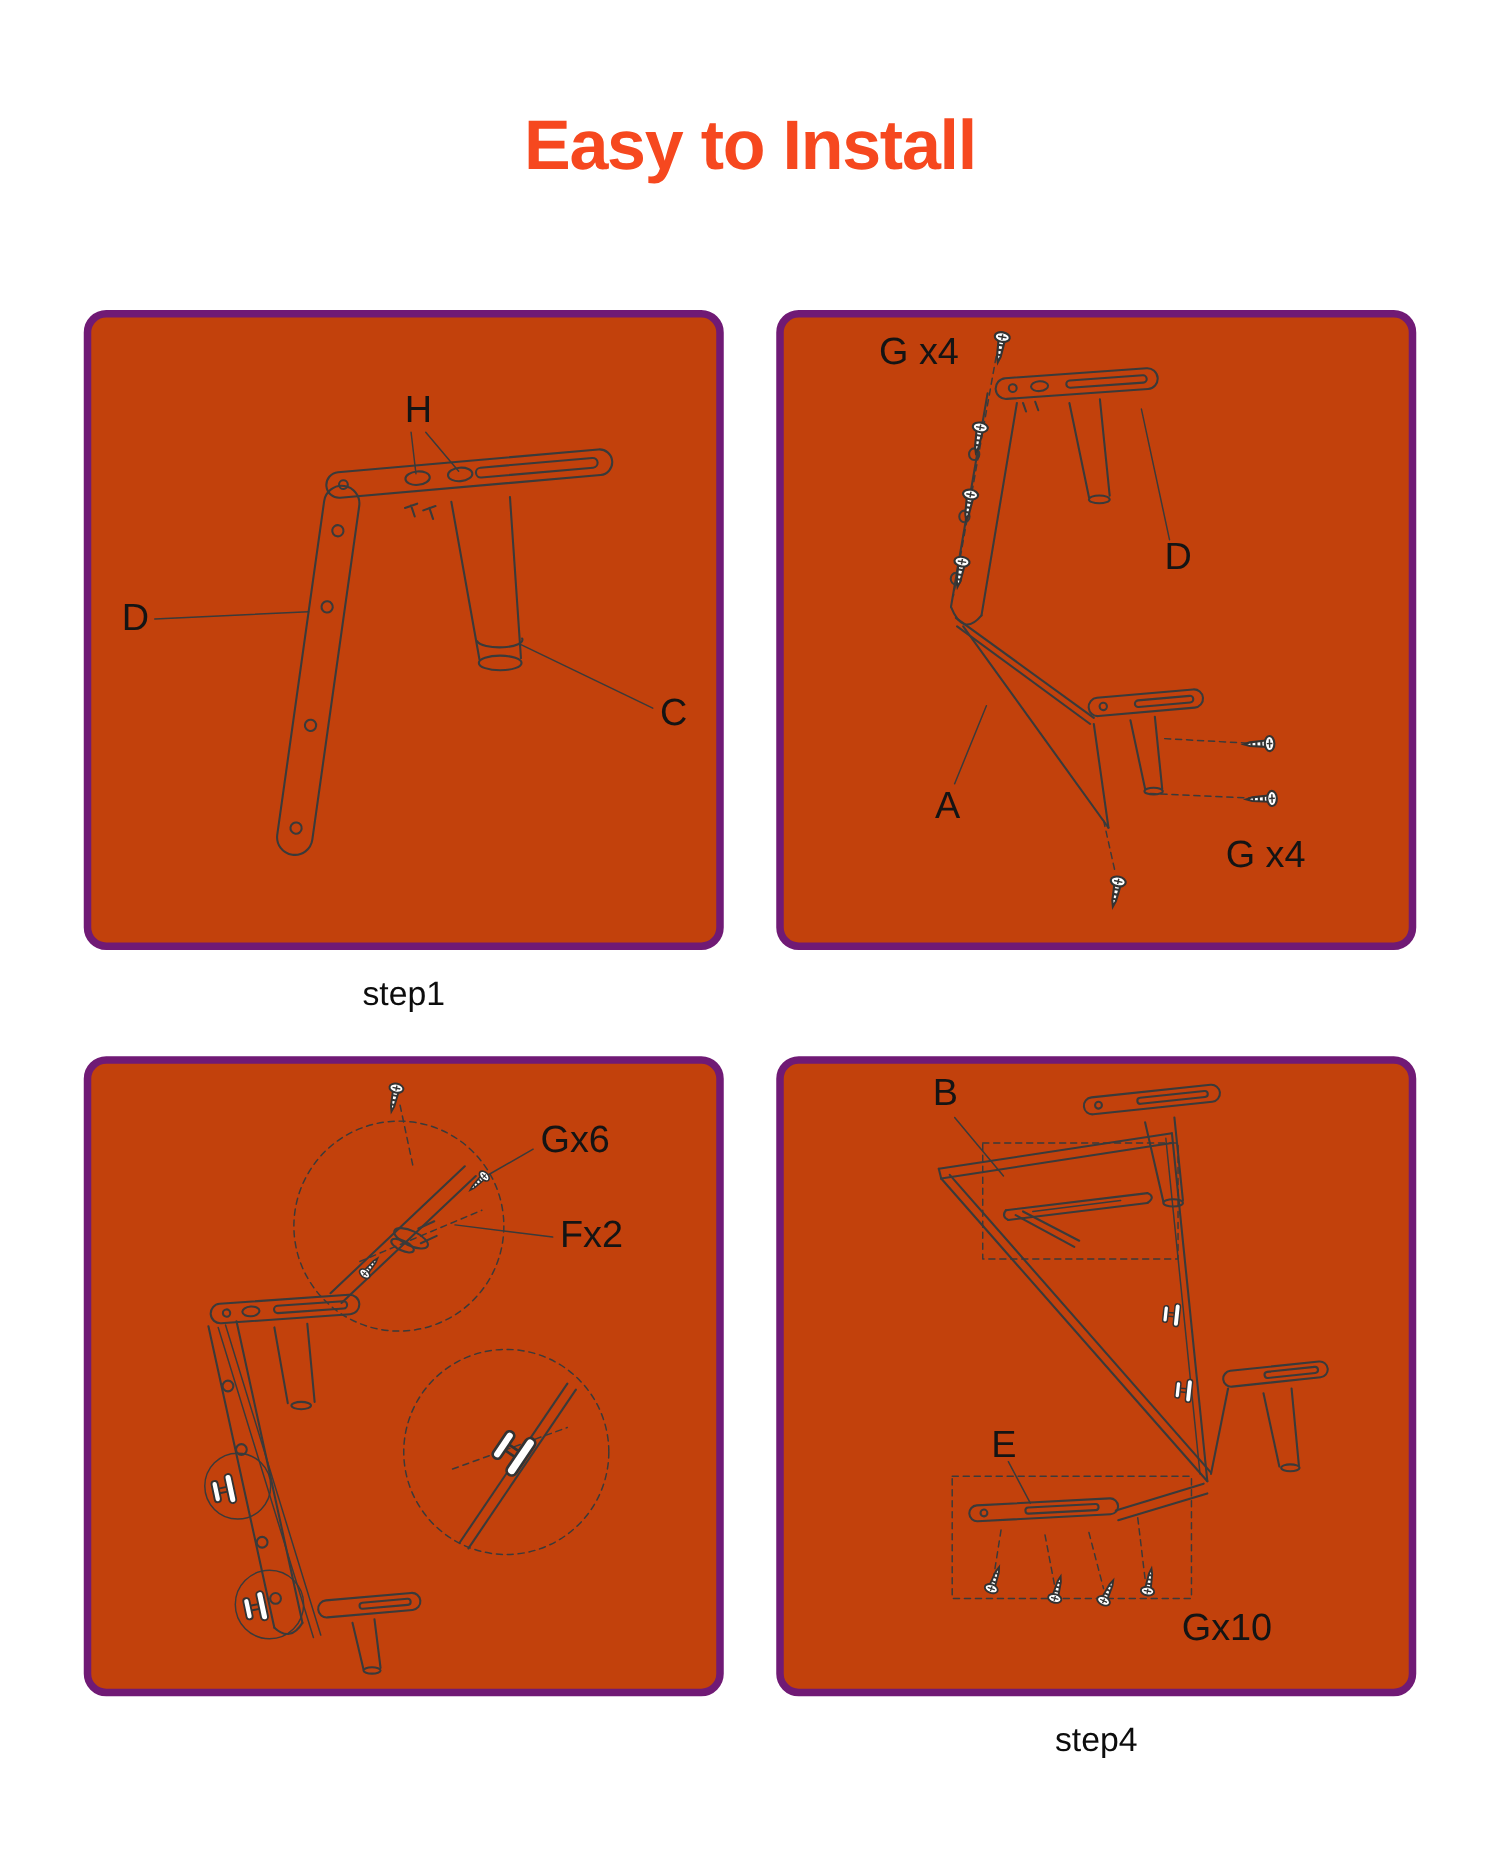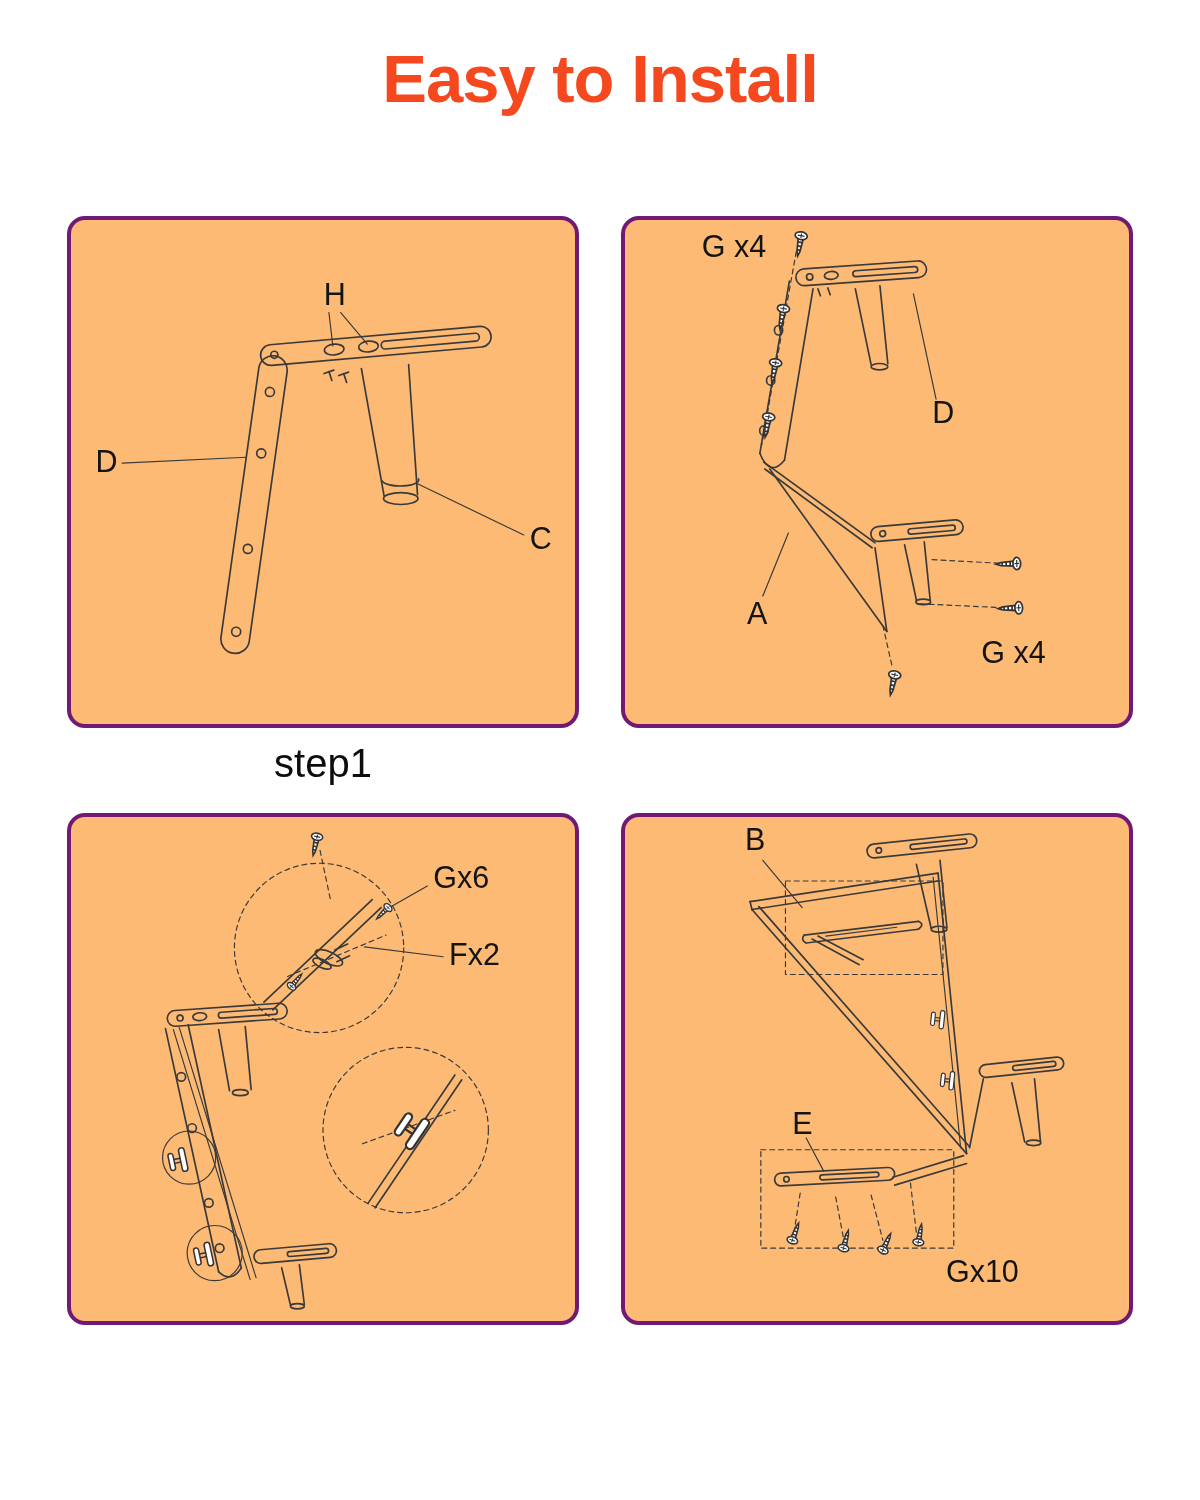--- a/index.html
+++ b/index.html
@@ -3,37 +3,37 @@
 <meta charset="utf-8">
 <style>
   :root { --accent:#F6481F; }
   * { box-sizing:border-box; }
   html,body { margin:0; padding:0; }
   body {
     width:1200px; height:1500px; background:#ffffff;
     font-family:"Liberation Sans", sans-serif; overflow:hidden;
   }
   .title {
-    margin:0; padding-top:45px; text-align:center;
-    font-size:67px; line-height:1; font-weight:700; color:var(--accent);
+    margin:0; padding-top:88px; text-align:center;
+    font-size:56px; line-height:1; font-weight:700; color:var(--accent);
     letter-spacing:-1px;
   }
   .grid {
     width:1066px; margin:104px auto 0;
     display:grid; grid-template-columns:512px 512px;
     column-gap:42px; row-gap:32px;
   }
   figure.step { margin:0; }
   .panel {
-    width:512px; height:512px; border:4px solid #701a75;
-    border-radius:18px; background:#fdba74; overflow:hidden;
+    width:512px; height:512px; border:6px solid #701a75;
+    border-radius:18px; background:#c2410c; overflow:hidden;
   }
   .caption {
     margin-top:18px; text-align:center;
-    font-size:40px; line-height:35px; font-weight:500; color:#0d0d0d;
+    font-size:27px; line-height:35px; font-weight:500; color:#0d0d0d;
   }
   .art { width:100%; height:100%; display:block; }
   .ink {
     stroke:#3a3a3a; fill:none; stroke-width:1.7;
     stroke-linecap:round; stroke-linejoin:round;
   }
   .thin { stroke-width:1.2; }
   .dash { stroke-dasharray:5 4; }
   .art text {
     fill:#141414; stroke:none; font-size:31px; font-weight:500;
@@ -304,16 +304,17 @@
           <use href="#hknob" transform="translate(332,268) rotate(186) scale(0.85)"></use>
           <use href="#scr" transform="translate(170,430) rotate(200) scale(1.2)"></use>
           <use href="#scr" transform="translate(222,438) rotate(195) scale(1.2)"></use>
           <use href="#scr" transform="translate(262,440) rotate(205) scale(1.2)"></use>
           <use href="#scr" transform="translate(298,432) rotate(190) scale(1.2)"></use>
           <text x="122" y="34">B</text>
           <text x="170" y="322">E</text>
           <text x="326" y="472">Gx10</text>
         </svg>
       </div>
+      <figcaption class="caption">step4</figcaption>
     </figure>
 
   </div>
 </div>
 
 </body></html>

